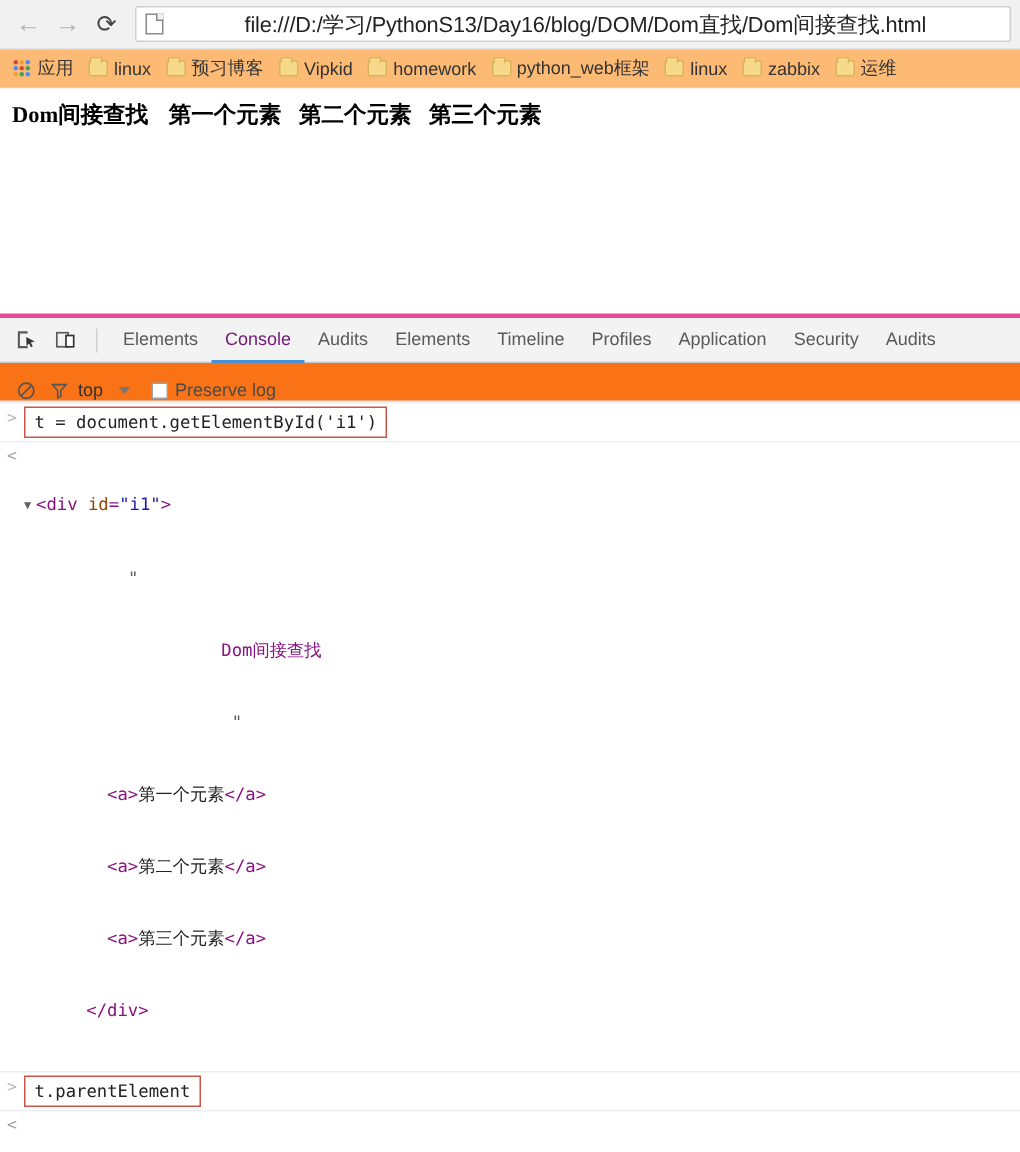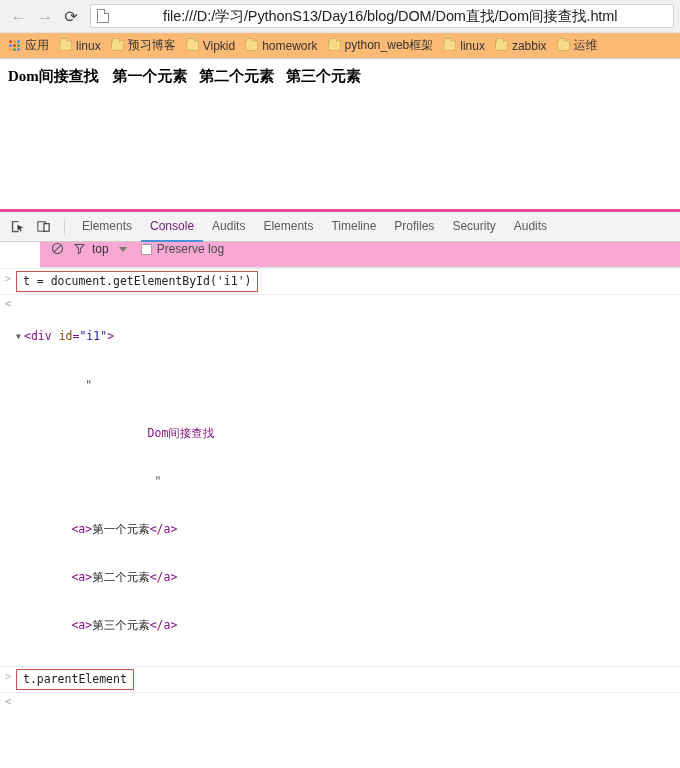--- a/index.html
+++ b/index.html
@@ -188,27 +188,26 @@
     margin-bottom: -1px;
   }
   .dt-tab.active {
     color: #701a75;
     border-bottom: 2px solid #4a90d9;
   }
 
   #dt-filterbar {
     height: 26px;
     display: flex;
-    align-items: flex-start;
+    align-items: flex-end;
     padding: 0 6px;
     border-bottom: 1px solid #e4e4e4;
-    background: #f9a8d4;
+    background: #f97316;
     font-size: 12px;
     color: #4a4a4a;
-    margin-left: 40px;
   }
   .fb-icon { width: 22px; display:flex; align-items:center; justify-content:center; cursor: default;}
   #ctx-select {
     display: flex; align-items: center;
     margin-left: 2px;
     cursor: default;
   }
   #ctx-name { font-size: 12px; color: #333; }
   #ctx-caret {
     margin-left: 10px;
@@ -380,20 +379,21 @@
       </svg>
     </div>
     <div class="dt-sep"></div>
 
     <div class="dt-tab">Elements</div>
     <div class="dt-tab active">Console</div>
     <div class="dt-tab">Audits</div>
     <div class="dt-tab">Elements</div>
     <div class="dt-tab">Timeline</div>
     <div class="dt-tab">Profiles</div>
+    <div class="dt-tab">Application</div>
     <div class="dt-tab">Security</div>
     <div class="dt-tab">Audits</div>
   </div>
 
   <div id="dt-filterbar">
     <div class="fb-icon">
       <svg width="13" height="13" viewBox="0 0 16 16" aria-hidden="true">
         <circle cx="8" cy="8" r="6.2" fill="none" stroke="#555" stroke-width="1.4"></circle>
         <line x1="3.6" y1="12.4" x2="12.4" y2="3.6" stroke="#555" stroke-width="1.4"></line>
       </svg>
@@ -423,20 +423,21 @@
       <div class="res-row">
         <span class="gutter in">&lt;</span>
         <span class="res-body">
           <div class="node-line"><span class="tri">▼</span><span class="tag">&lt;div <span class="attr-name">id</span>=<span class="attr-val">"i1"</span>&gt;</span></div>
           <div class="node-line">          <span class="quote">"</span></div>
           <div class="node-line">                   <span class="center-text">Dom间接查找</span></div>
           <div class="node-line">                    <span class="quote">"</span></div>
           <div class="node-line">        <span class="tag">&lt;a&gt;</span><span class="txt">第一个元素</span><span class="tag">&lt;/a&gt;</span></div>
           <div class="node-line">        <span class="tag">&lt;a&gt;</span><span class="txt">第二个元素</span><span class="tag">&lt;/a&gt;</span></div>
           <div class="node-line">        <span class="tag">&lt;a&gt;</span><span class="txt">第三个元素</span><span class="tag">&lt;/a&gt;</span></div>
+          <div class="node-line">      <span class="tag">&lt;/div&gt;</span></div>
         </span>
       </div>
     </div>
 
     <div class="log-group">
       <div class="cmd-row">
         <span class="gutter">&gt;</span>
         <span class="cmd-box">t.parentElement</span>
       </div>
       <div class="res-row">

